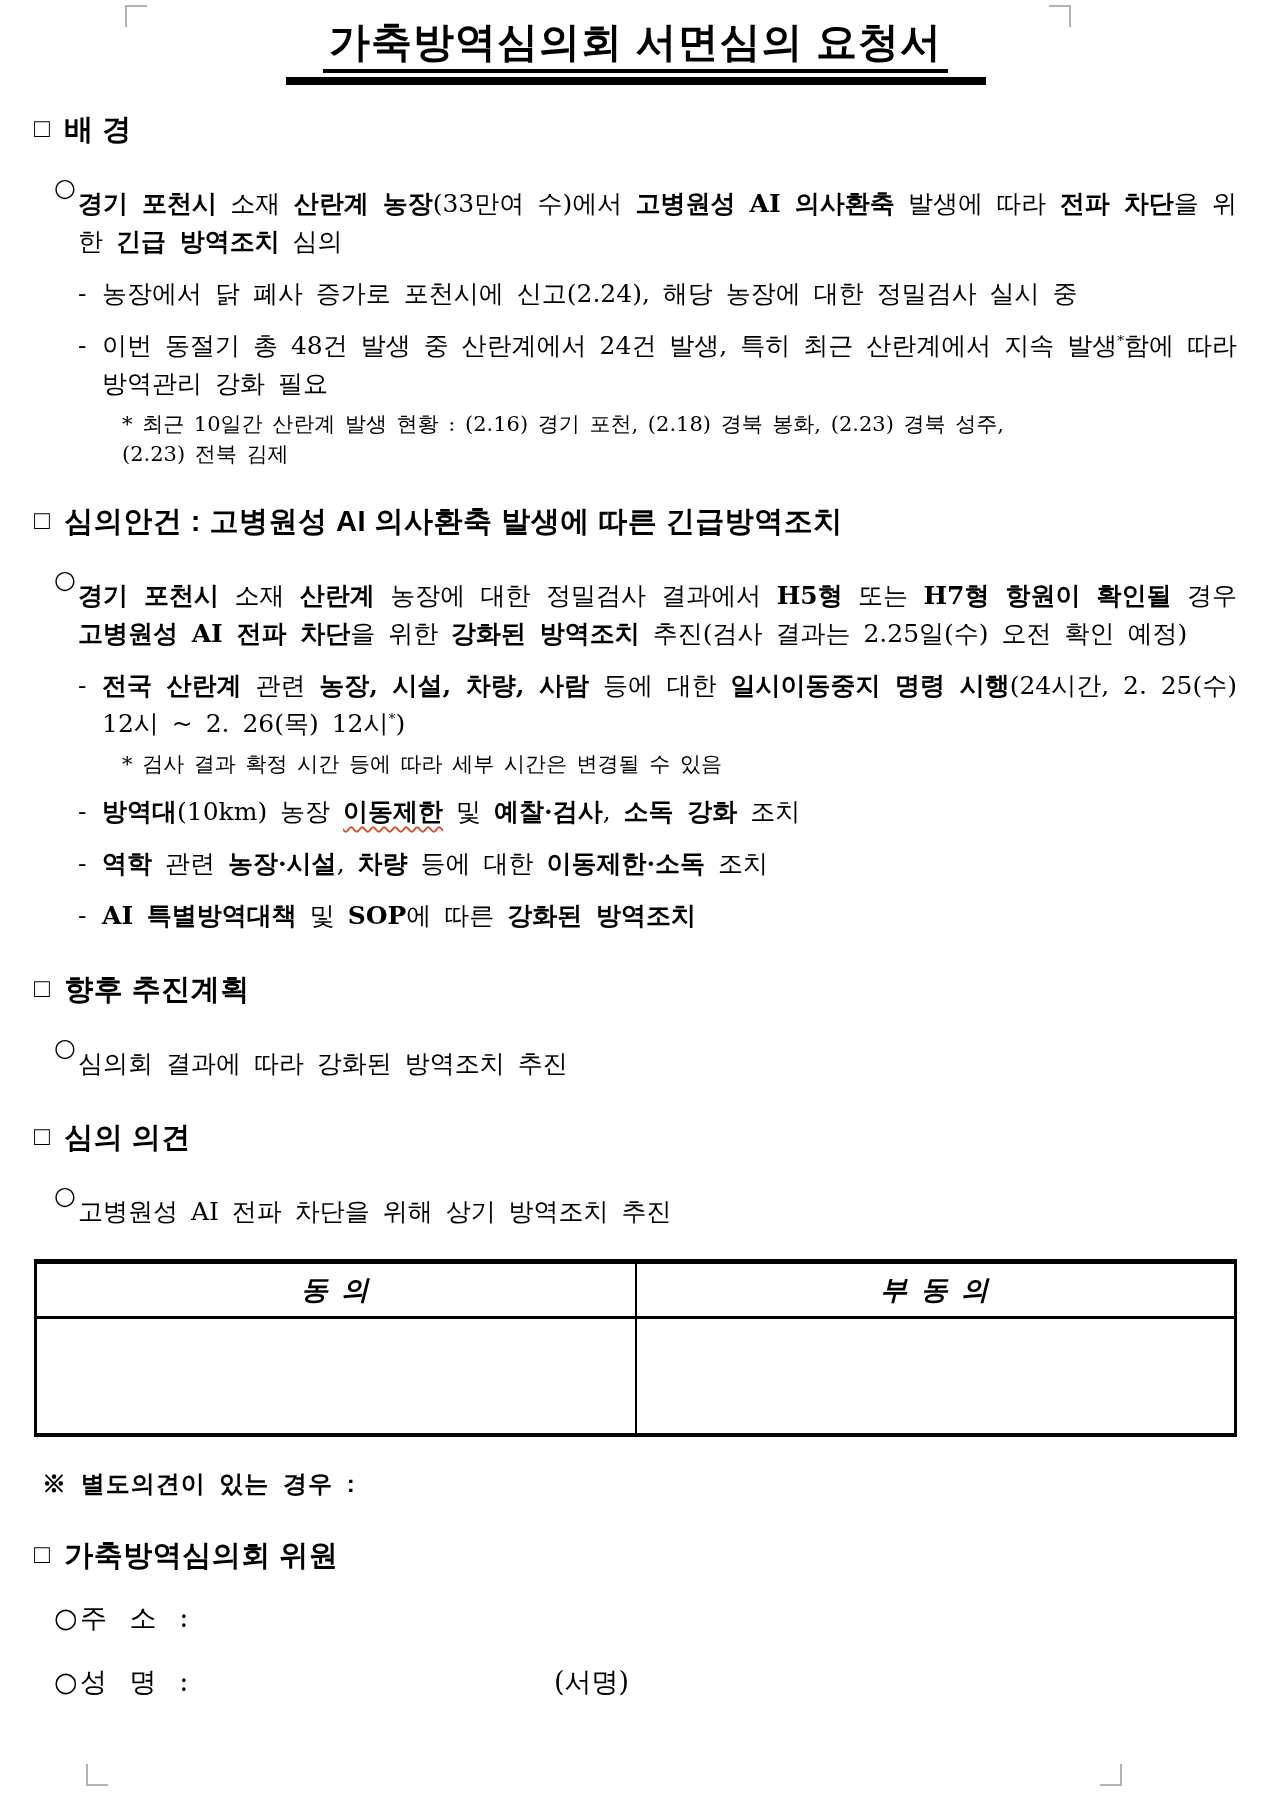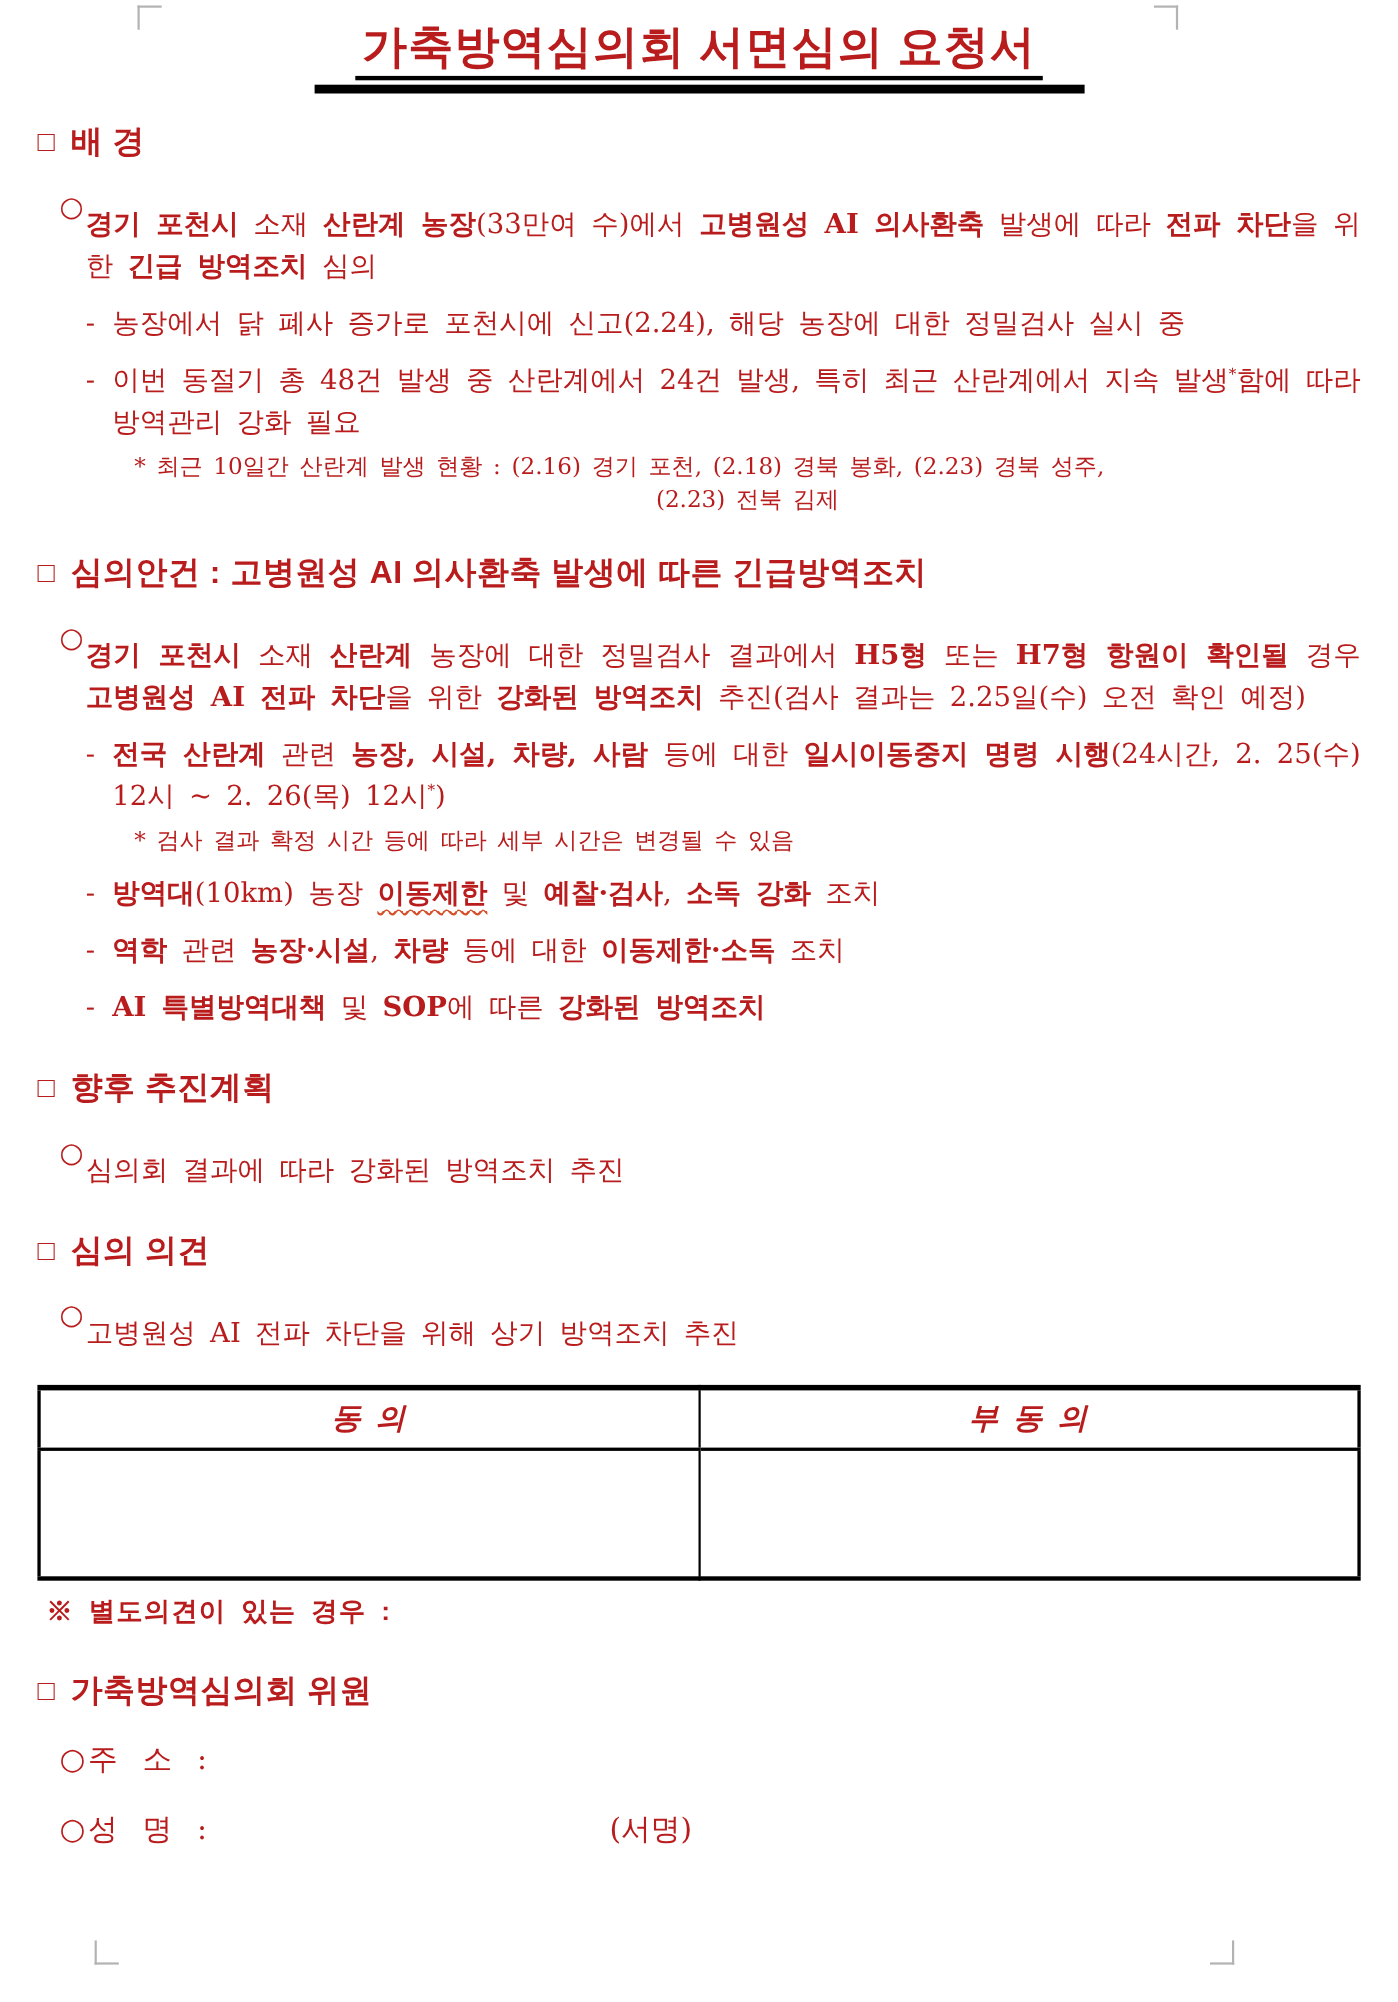--- a/index.html
+++ b/index.html
@@ -1,19 +1,19 @@
 <!DOCTYPE html>
 <html lang="ko"><head>
 <meta charset="utf-8">
 <style>
   html,body{margin:0;padding:0;background:#fff;}
   .page{
     position:relative;
     width:1271px;height:1820px;
-    background:#fff;color:#b91c1c;
+    background:#fff;color:#000000;
     font-family:"DejaVu Serif", serif;
     font-size:25px;line-height:38px;
     overflow:hidden;
     box-sizing:border-box;
     padding:14px 34px 0 34px;
   }
   
   .corner{position:absolute;width:20px;height:20px;border:0 solid #b3b3b3;}
   .corner.tl{left:125px;top:5px;border-left-width:2px;border-top-width:2px;}
   .corner.tr{left:1049px;top:5px;border-right-width:2px;border-top-width:2px;}
@@ -46,21 +46,21 @@
 
   .d-item{display:flex;margin-top:14px;}
   .d-item .marker{flex:0 0 28px;padding-left:4px;box-sizing:border-box;margin-left:40px;}
   .d-item .txt{flex:1;text-align:justify;word-spacing:5px;}
 
   .note{
     font-size:21px;line-height:30px;
     margin-left:88px;margin-top:6px;
     word-spacing:3px;
   }
-  .note .center{text-align:center;}
+  .note .center{text-align:left;}
 
   .b{font-weight:bold;}
   .wavy{
     text-decoration:underline;
     text-decoration-style:wavy;
     text-decoration-color:#d4502a;
     text-decoration-thickness:2px;
     text-underline-offset:6px;
   }
   .sup{vertical-align:super;font-size:0.55em;line-height:0;}
@@ -72,21 +72,21 @@
   table.vote th{
     font-family:"DejaVu Serif", serif;
     font-weight:bold;font-size:27px;
     height:50px;border-bottom:3px solid #000;
     letter-spacing:2px;
   }
   table.vote th + th, table.vote td + td{border-left:2px solid #000;}
   table.vote td{height:112px;width:50%;}
 
   .ref-note{
-    margin-top:10px;margin-left:8px;
+    margin-top:28px;margin-left:8px;
     font-family:"Liberation Sans", sans-serif;
     font-weight:bold;font-size:24px;letter-spacing:1px;
     word-spacing:6px;
   }
   .committee-item{display:flex;margin-top:26px;font-size:27px;position:relative;}
   .committee-item .marker{flex:0 0 46px;padding-left:20px;box-sizing:border-box;}
   .committee-item .sign{position:absolute;left:520px;top:0;}
   .footer-note{
     margin-top:20px;
     font-family:"Liberation Sans", sans-serif;

